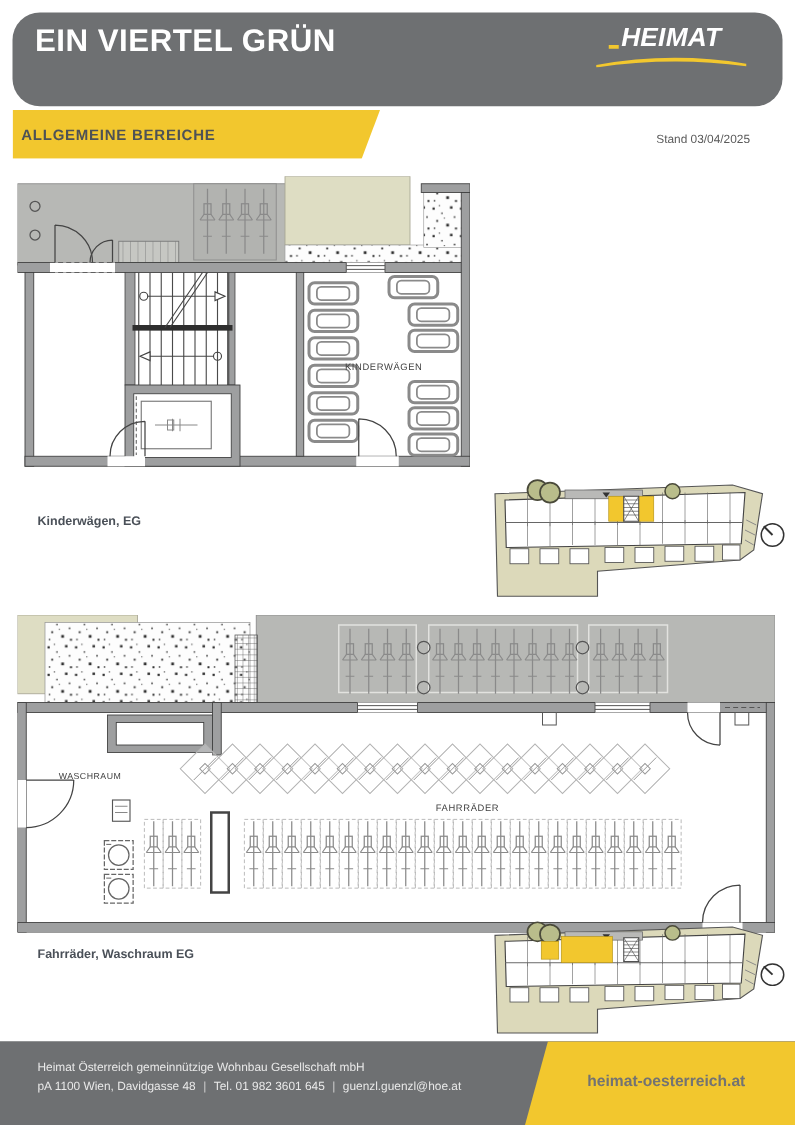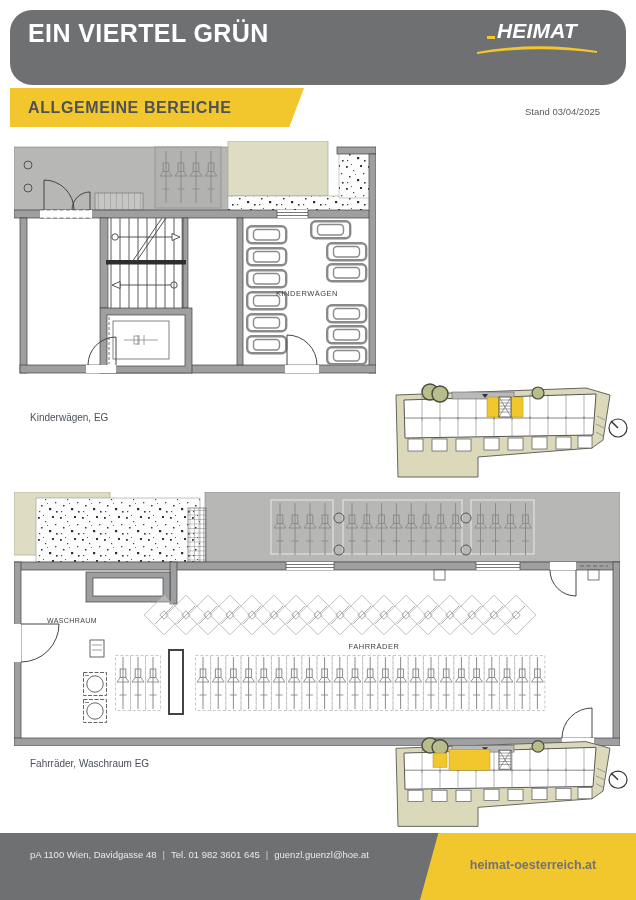--- a/index.html
+++ b/index.html
@@ -11,25 +11,25 @@
   .head-band{left:10px;top:10px;width:616px;height:75px;background:#6E7072;border-radius:22px;}
   .proj-title{left:18px;top:9px;color:#fff;font-size:25px;font-weight:bold;letter-spacing:.4px;}
   .proj-sub{left:18px;top:42px;color:#f0f0f0;font-size:18px;}
   .logo{right:14px;top:11px;width:150px;text-align:center;color:#fff;
         font-style:italic;font-weight:bold;line-height:.95;font-size:21px;letter-spacing:.2px;}
   .logo .l1{position:relative;display:inline-block;}
   .logo .l1::before{content:"";position:absolute;left:-10px;bottom:2px;width:8px;height:3px;background:#F2C72E;}
   .logo svg{display:block;margin:3px auto 0;}
   .sec-banner{left:10px;top:88px;width:294px;height:39px;background:#F2C72E;
       clip-path:polygon(0 0,100% 0,95% 100%,0 100%);display:flex;align-items:center;}
-  .sec-banner span{padding-left:18px;font-size:16px;font-weight:800;color:#4E5256;letter-spacing:.6px;}
+  .sec-banner span{padding-left:7px;font-size:12px;font-weight:800;color:#4E5256;letter-spacing:.6px;}
   .stand{left:0;top:106px;width:600px;text-align:right;font-size:9.5px;color:#5a5a5a;}
 
   
-  .caption{color:#4A5058;font-size:10px;font-weight:400;}
+  .caption{color:#4A5058;font-size:10px;font-weight:700;}
 
   
   .footer{left:0;top:833px;width:636px;height:67px;background:#6E7072;}
   .f-yellow{left:420px;top:833px;width:216px;height:67px;background:#F2C72E;
       clip-path:polygon(8.5% 0,100% 0,100% 100%,0 100%);}
   .f-text{left:30px;top:847px;color:#e9e9e9;font-size:9.5px;line-height:15px;}
   .f-sep{color:#cfcfcf;margin:0 6px;}
   .f-web{left:440px;top:858px;width:186px;text-align:center;color:#737373;
          font-size:12.5px;font-weight:bold;}
 
@@ -410,17 +410,18 @@
   <g>
     <rect x="41" y="20" width="14" height="15" fill="#F2C72E" stroke="#b08e10" stroke-width="0.5"></rect>
     <rect x="57" y="16" width="41" height="22" fill="#F2C72E" stroke="#b08e10" stroke-width="0.5"></rect>
     <use href="#stairglyph" x="107" y="17"></use>
   </g>
 </svg>
 
 <div class="abs footer"></div>
 <div class="abs f-yellow"></div>
 <div class="abs f-text">
+  <div>Heimat Österreich gemeinnützige Wohnbau Gesellschaft mbH</div>
   <div>
     <span>pA 1100 Wien, Davidgasse 48</span><span class="f-sep">|</span><span>Tel. 01 982 3601 645</span><span class="f-sep">|</span><span>guenzl.guenzl@hoe.at</span>
   </div>
 </div>
 <div class="abs f-web">heimat-oesterreich.at</div>
 
 </body></html>

